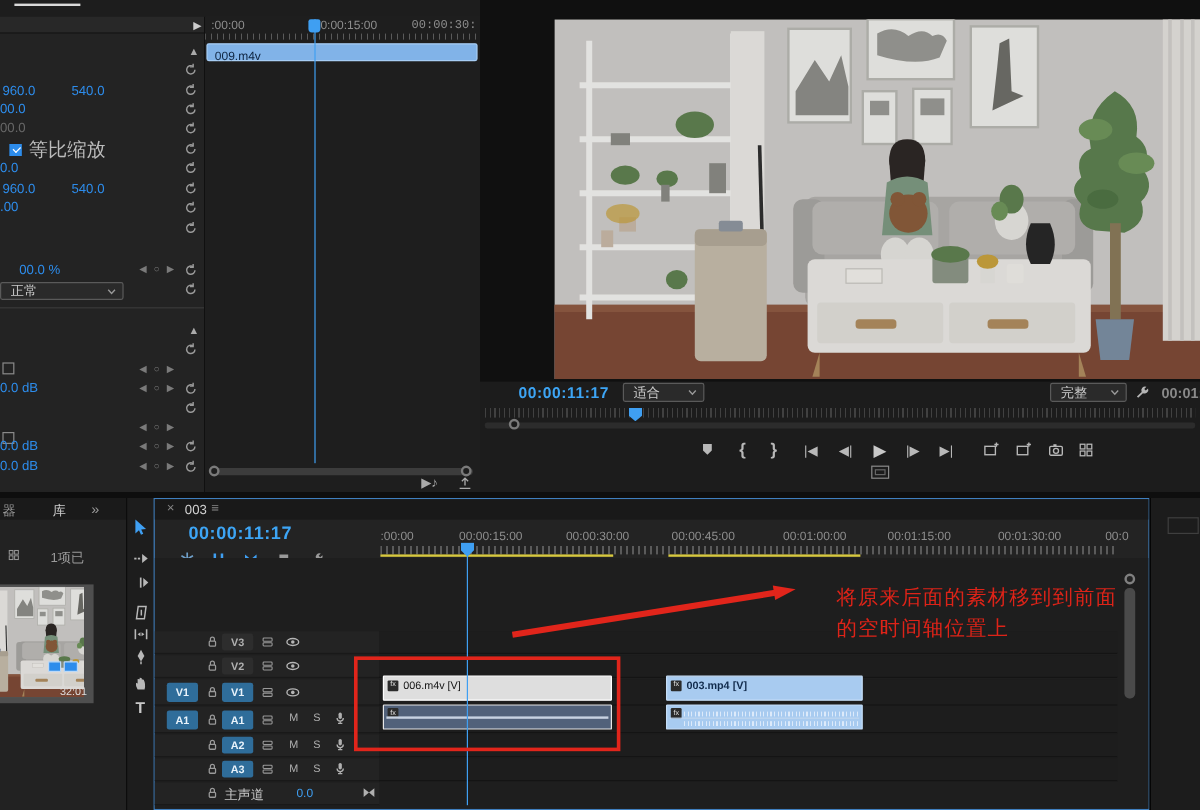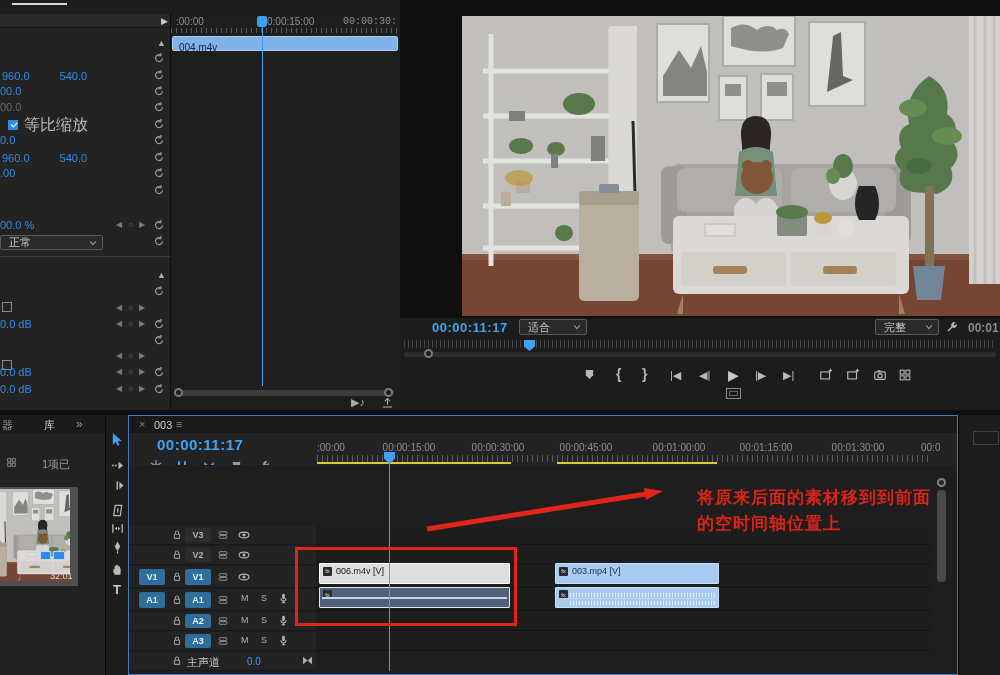--- a/index.html
+++ b/index.html
@@ -22,21 +22,21 @@
   .trkbtn.on{background:#2f6d9a;color:#e9f3fb;}
   .trkbtn.off{background:#2d2d2d;color:#b0b0b0;}
   .hdrcell{background:#232323;border-bottom:1px solid #191919;}
   .lane{background:#1d1d1d;border-bottom:1px solid #141414;}
   .fxb{background:#2b2b2b;color:#e0e0e0;font-size:6px;display:flex;align-items:center;justify-content:center;border-radius:1px;}
   .cliplabel{font-size:9px;white-space:nowrap;overflow:hidden;}
   .chk{width:10px;height:10px;border:1px solid #8a8a8a;background:transparent;position:relative;}
   .chk.on{background:#2d8ceb;border-color:#2d8ceb;}
   .chk.on::after{content:"";position:absolute;left:2px;top:1px;width:5px;height:3px;border-left:1.5px solid #fff;border-bottom:1.5px solid #fff;transform:rotate(-45deg);}
   .ddl{background:#2a2a2a;border:1px solid #5a5a5a;border-radius:2px;color:#cccccc;font-size:11px;display:flex;align-items:center;}
-  .annot{font-weight:bold;font-size:17px;letter-spacing:1px;white-space:nowrap;}
+  .annot{font-weight:normal;font-size:17px;letter-spacing:1px;white-space:nowrap;}
   .wave{background:repeating-linear-gradient(90deg,#ddeafa 0 1px,transparent 1px 3px);}
 </style>
 </head>
 <body>
 
 <svg width="0" height="0" style="position:absolute">
   <defs>
     <symbol id="ic-reset" viewBox="0 0 16 16">
         <path d="M12.6 8.2 A4.6 4.6 0 1 1 10.6 4.4" fill="none" stroke="currentColor" stroke-width="1.6"></path>
         <path d="M10.6 1.4 L10.6 5 L7 5" fill="none" stroke="currentColor" stroke-width="1.6"></path>
@@ -269,21 +269,21 @@
       </svg>
 
     <div class="a val" style="left:0;top:167px;">.00</div>
     <svg class="i a resetw" style="left:153px;top:167px;width:12px;height:12px;">
         <use href="#ic-reset"></use>
       </svg>
     <svg class="i a resetw" style="left:153px;top:184px;width:12px;height:12px;">
         <use href="#ic-reset"></use>
       </svg>
 
-    <div class="a val" style="left:0;top:219px;">00.0 %</div>
+    <div class="a val" style="left:0;top:219px;padding-left:16px;">00.0 %</div>
     <div class="a kf" style="left:116px;top:221px;">
       <span>◀</span>
         <span>○</span>
         <span>▶</span>
     </div>
     <svg class="i a resetw" style="left:153px;top:219px;width:12px;height:12px;">
         <use href="#ic-reset"></use>
       </svg>
 
     <div class="a ddl" style="left:0;top:235px;width:103px;height:15px;">
@@ -348,21 +348,21 @@
     <svg class="i a resetw" style="left:153px;top:383px;width:12px;height:12px;">
         <use href="#ic-reset"></use>
       </svg>
 
     <div class="a" style="left:171px;top:14px;width:229px;height:396px;background:#1e1e1e;">
       <div class="a rlabel" style="left:5px;top:2px;">:00:00</div>
       <div class="a rlabel" style="left:96px;top:2px;">0:00:15:00</div>
       <div class="a rlabel" style="left:172px;top:2px;font-family:Liberation Mono, monospace;">00:00:30:</div>
       <div class="a ticks" style="left:0;top:14px;width:229px;height:5px;"></div>
       <div class="a" style="left:1px;top:22px;width:226px;height:15px;background:#81b3e8;border:1px solid #a7cdf4;border-radius:2px;">
-        <span class="cliplabel" style="color:#0e2440;margin-left:6px;font-size:10px;line-height:14px;">004.m4v</span>
+        <span class="cliplabel" style="color:#0e2440;margin-left:6px;font-size:10px;line-height:14px;">009.m4v</span>
       </div>
       <div class="a" style="left:91px;top:2px;width:1px;height:370px;background:#3f9ff2;"></div>
       <div class="a" style="left:86px;top:2px;width:10px;height:11px;background:#3f9ff2;border-radius:2px 2px 3px 3px;"></div>
       <div class="a" style="left:5px;top:376px;width:218px;height:6px;background:#3c3c3c;border-radius:3px;"></div>
       <div class="a" style="left:3px;top:374px;width:9px;height:9px;border:2px solid #7a7a7a;border-radius:50%;background:#1e1e1e;"></div>
       <div class="a" style="left:213px;top:374px;width:9px;height:9px;border:2px solid #7a7a7a;border-radius:50%;background:#1e1e1e;"></div>
       <div class="a" style="left:180px;top:382px;font-size:11px;color:#aaaaaa;">▶♪</div>
       <svg class="i a" style="left:210px;top:382px;width:13px;height:13px;color:#aaaaaa;">
           <use href="#ic-export"></use>
         </svg>
@@ -609,21 +609,21 @@
         <span class="cliplabel" style="color:#141414;margin-left:4px;">006.m4v [V]</span>
       </div>
     </div>
     <div class="a" style="left:190px;top:171px;width:191px;height:21px;background:#51617a;border:1px solid #e6e6e6;border-radius:1px;">
       <span class="fxb" style="width:9px;height:9px;position:absolute;left:3px;top:2px;">fx</span>
       <div class="a" style="left:2px;top:9px;width:185px;height:2px;background:#c7d2e2;"></div>
     </div>
     <div class="a" style="left:426px;top:147px;width:164px;height:21px;background:#a8cbf0;border:1px solid #c6def7;border-radius:1px;">
       <div class="f" style="height:12px;margin-top:1px;">
         <span class="fxb" style="width:9px;height:9px;margin-left:3px;">fx</span>
-        <span class="cliplabel" style="color:#122c4d;margin-left:4px;">003.mp4 [V]</span>
+        <span class="cliplabel" style="color:#122c4d;margin-left:4px;font-weight:bold;">003.mp4 [V]</span>
       </div>
     </div>
     <div class="a" style="left:426px;top:171px;width:164px;height:21px;background:#a8cbf0;border:1px solid #c6def7;border-radius:1px;">
       <span class="fxb" style="width:9px;height:9px;position:absolute;left:3px;top:2px;">fx</span>
       <div class="a wave" style="left:14px;top:5px;width:146px;height:4px;"></div>
       <div class="a" style="left:2px;top:10px;width:158px;height:1px;background:#c0d6ef;"></div>
       <div class="a wave" style="left:14px;top:13px;width:146px;height:4px;"></div>
     </div>
 
     <div class="a" style="left:260px;top:37px;width:1px;height:218px;background:#3f9ff2;"></div>

